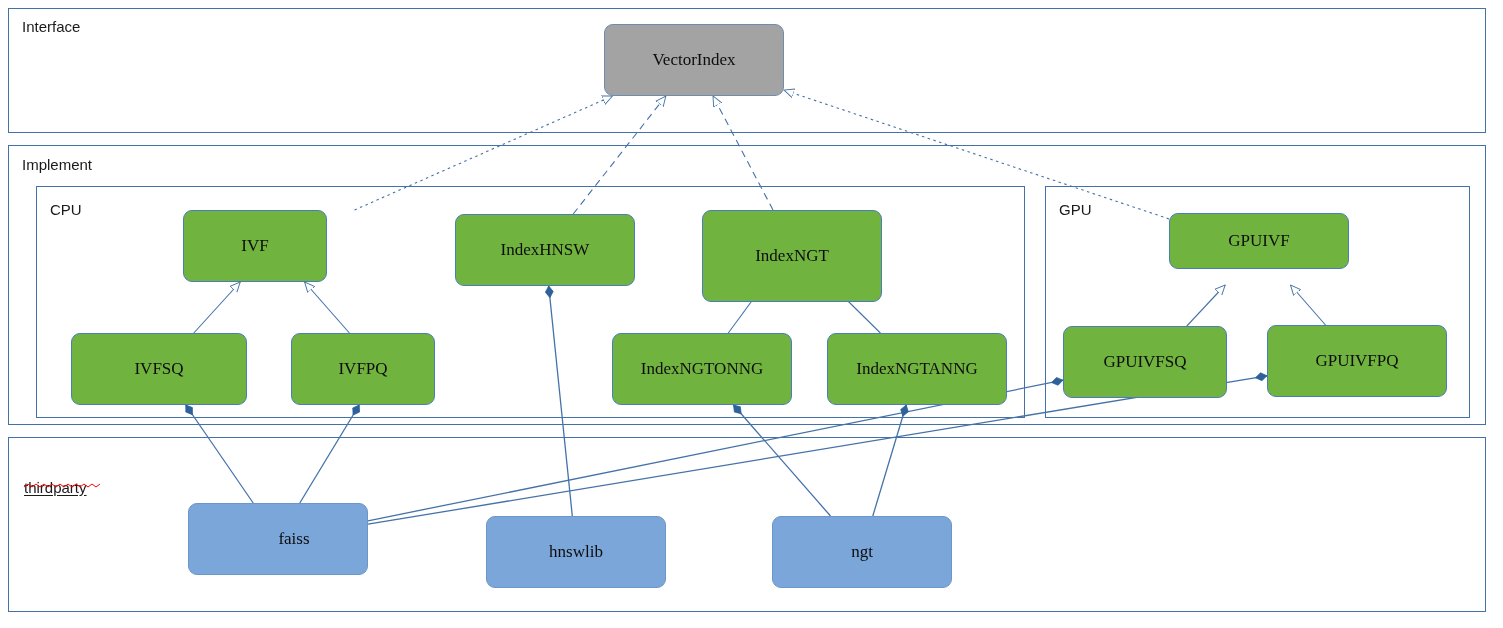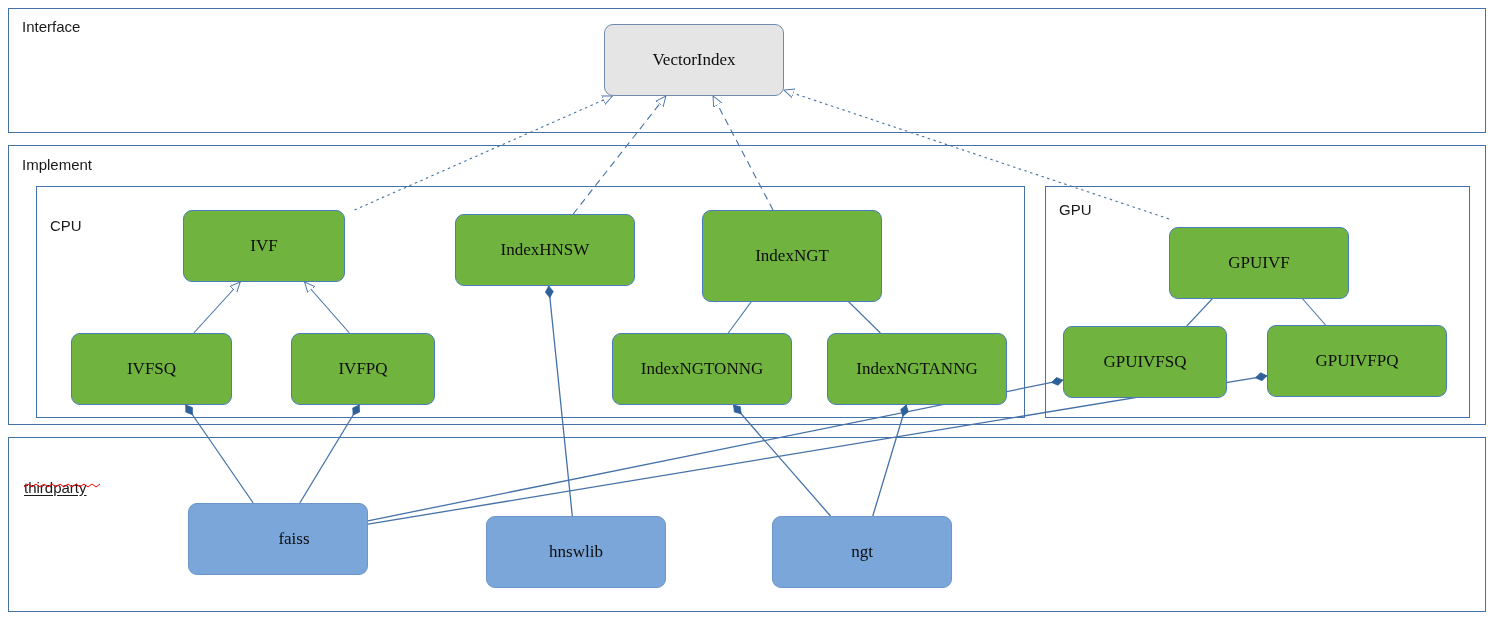--- a/index.html
+++ b/index.html
@@ -56,36 +56,36 @@
     display: flex;
     align-items: center;
     justify-content: center;
     font-family: "Liberation Serif", serif;
     font-size: 17px;
     color: #0d0d0d;
     text-align: center;
     line-height: 1.1;
     z-index: 3;
   }
-  .node.iface  { background: #e5e5e5; border-color: #6f8cb0; }
+  .node.iface  { background: #a3a3a3; border-color: #6f8cb0; }
   .node.impl   { background: #70b33f; border-color: #4a7ebb; }
   .node.party  { background: #7aa6d9; border-color: #6a96c9; }
 </style>
 </head>
 <body>
 
 <div id="canvas">
 
   <div id="packages">
       <div class="package" style="left: 8px; top: 8px; width: 1478px; height: 125px;"></div>
       <div class="package-label" style="left: 22px; top: 19px;">Interface</div>
       <div class="package" style="left: 8px; top: 145px; width: 1478px; height: 280px;"></div>
       <div class="package-label" style="left: 22px; top: 157px;">Implement</div>
       <div class="package" style="left: 36px; top: 186px; width: 989px; height: 232px;"></div>
-      <div class="package-label" style="left: 50px; top: 218px;">CPU</div>
+      <div class="package-label" style="left: 50px; top: 202px;">CPU</div>
       <div class="package" style="left: 1045px; top: 186px; width: 425px; height: 232px;"></div>
       <div class="package-label" style="left: 1059px; top: 202px;">GPU</div>
       <div class="package" style="left: 8px; top: 437px; width: 1478px; height: 175px;"></div>
       <div class="package-label pkg-label-thirdparty" style="left: 24px; top: 480px;">thirdparty</div>
       <div class="squiggle" style="left: 24px; top: 474px; width: 78px;"><svg width="78" height="5" viewBox="0 0 78 5">
           <path d="M0 4 L4 1 L8 4 L12 1 L16 4 L20 1 L24 4 L28 1 L32 4 L36 1 L40 4 L44 1 L48 4 L52 1 L56 4 L60 1 L64 4 L68 1 L72 4 L76 1 " fill="none" stroke="#ff0000" stroke-width="1"></path>
         </svg></div>
     </div>
 
   <svg id="edges" viewBox="0 0 1503 628" preserveAspectRatio="none" xmlns="http://www.w3.org/2000/svg">
@@ -115,33 +115,33 @@
         <line x1="572.3" y1="516.0" x2="548.7" y2="286.0" stroke="#4472a8" stroke-width="1.3" fill="none" marker-end="url(#mk-filled-diamond)"></line>
         <line x1="830.5" y1="516.0" x2="733.5" y2="405.0" stroke="#4472a8" stroke-width="1.3" fill="none" marker-end="url(#mk-filled-diamond)"></line>
         <line x1="872.8" y1="516.0" x2="906.2" y2="405.0" stroke="#4472a8" stroke-width="1.3" fill="none" marker-end="url(#mk-filled-diamond)"></line>
       </g>
   </svg>
 
   <div id="nodes">
       <div class="node iface" style="left: 604px; top: 24px; width: 180px; height: 72px;">
         <span>VectorIndex</span>
       </div>
-      <div class="node impl" style="left: 183px; top: 210px; width: 162px; height: 72px;">
+      <div class="node impl" style="left: 183px; top: 210px; width: 144px; height: 72px;">
         <span>IVF</span>
       </div>
       <div class="node impl" style="left: 455px; top: 214px; width: 180px; height: 72px;">
         <span>IndexHNSW</span>
       </div>
       <div class="node impl" style="left: 702px; top: 210px; width: 180px; height: 92px;">
         <span>IndexNGT</span>
       </div>
-      <div class="node impl" style="left: 1169px; top: 227px; width: 180px; height: 72px;">
+      <div class="node impl" style="left: 1169px; top: 213px; width: 180px; height: 56px;">
         <span>GPUIVF</span>
       </div>
-      <div class="node impl" style="left: 71px; top: 333px; width: 161px; height: 72px;">
+      <div class="node impl" style="left: 71px; top: 333px; width: 176px; height: 72px;">
         <span>IVFSQ</span>
       </div>
       <div class="node impl" style="left: 291px; top: 333px; width: 144px; height: 72px;">
         <span>IVFPQ</span>
       </div>
       <div class="node impl" style="left: 612px; top: 333px; width: 180px; height: 72px;">
         <span>IndexNGTONNG</span>
       </div>
       <div class="node impl" style="left: 827px; top: 333px; width: 180px; height: 72px; text-align: right;">
         <span>IndexNGTANNG</span>

